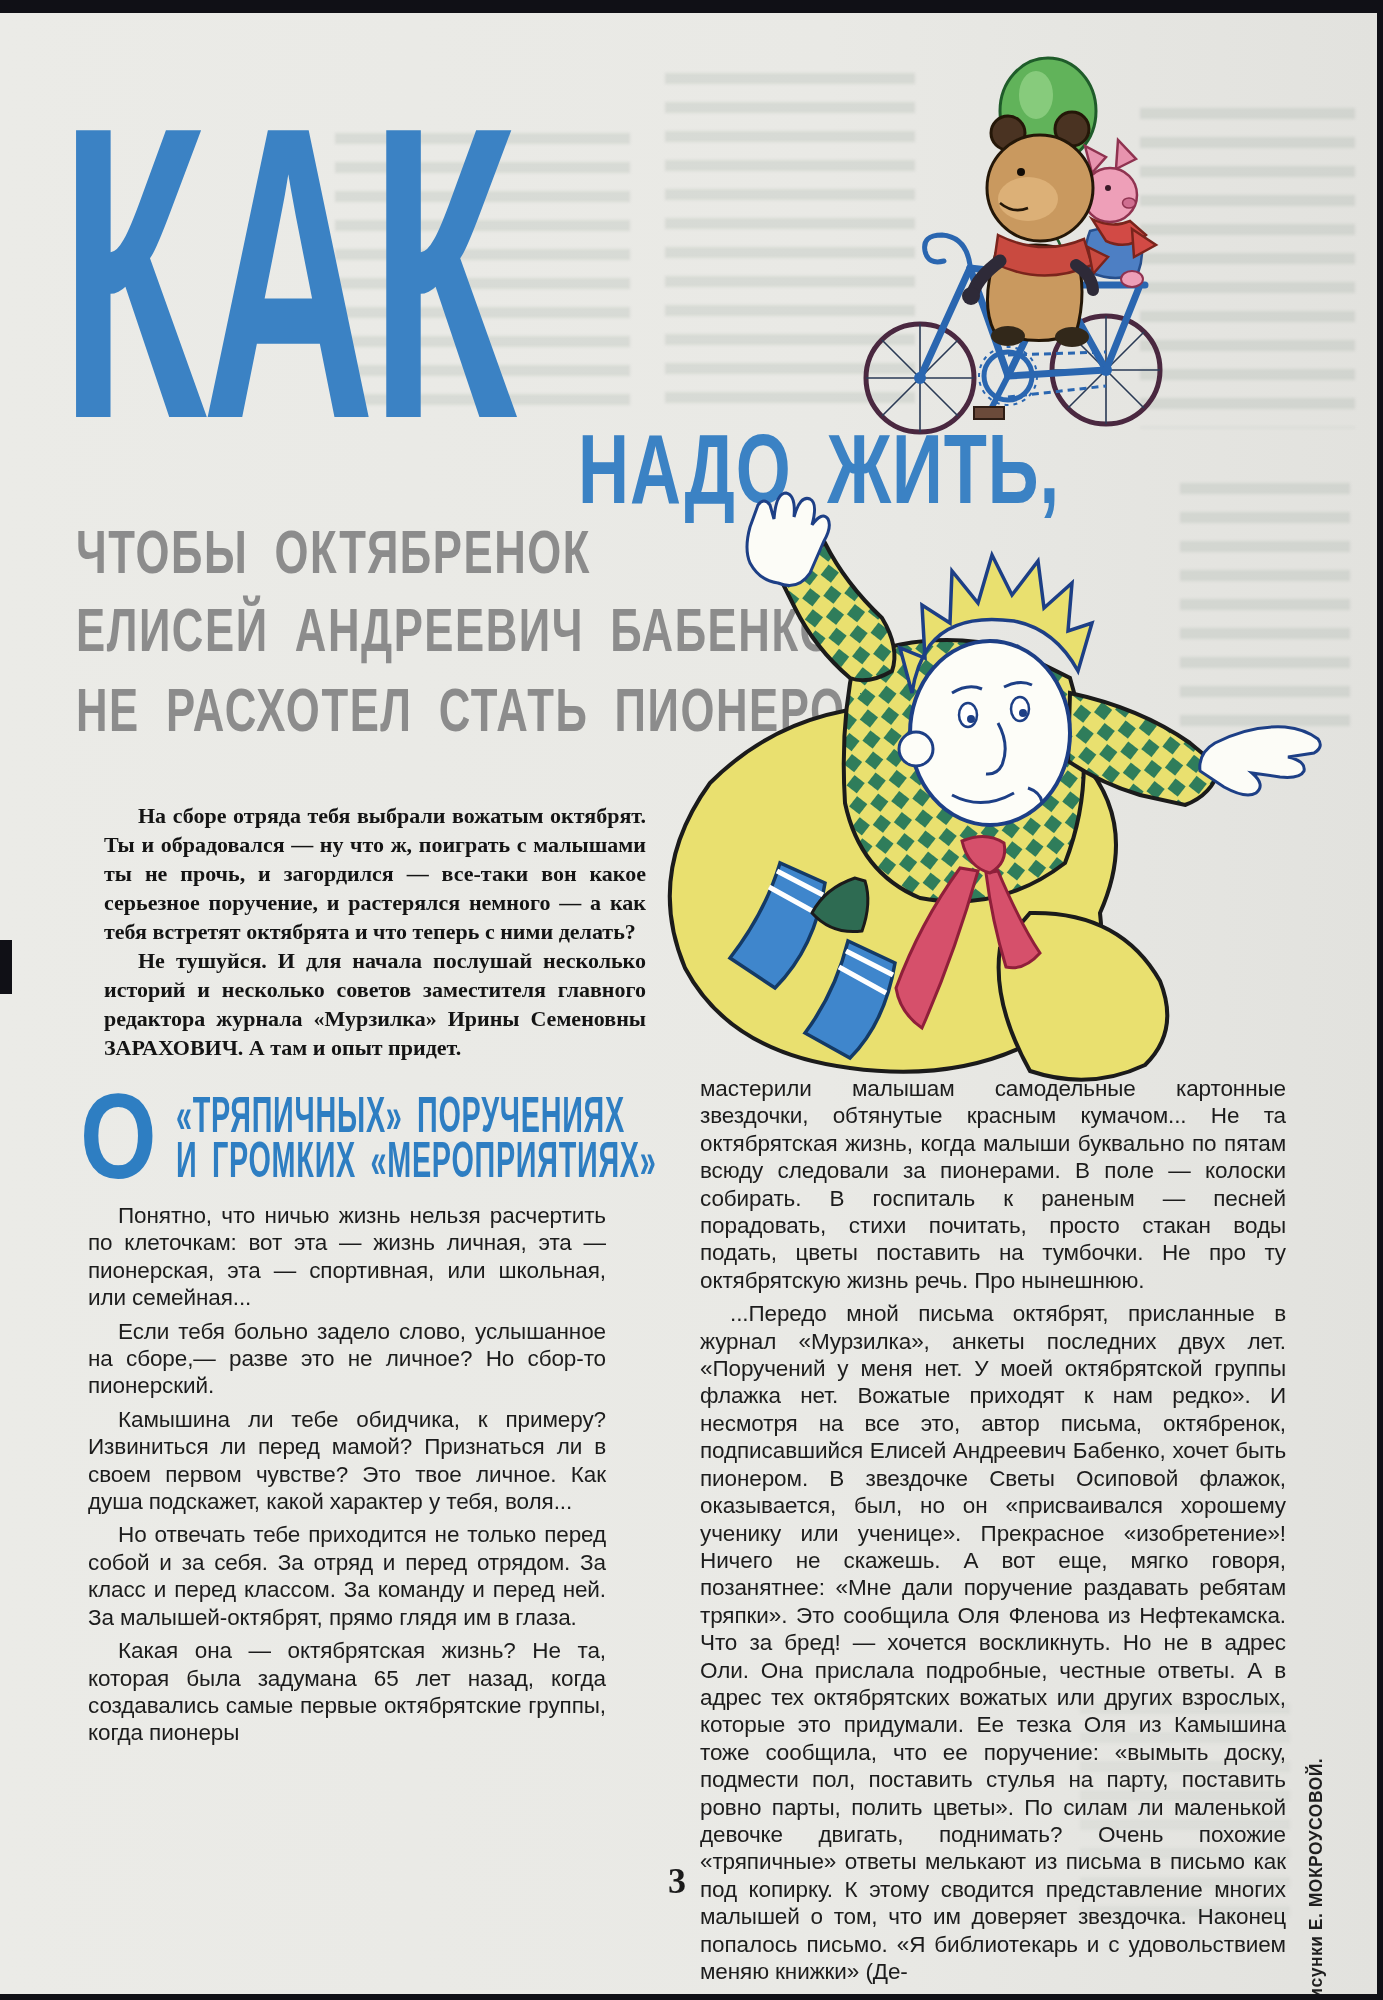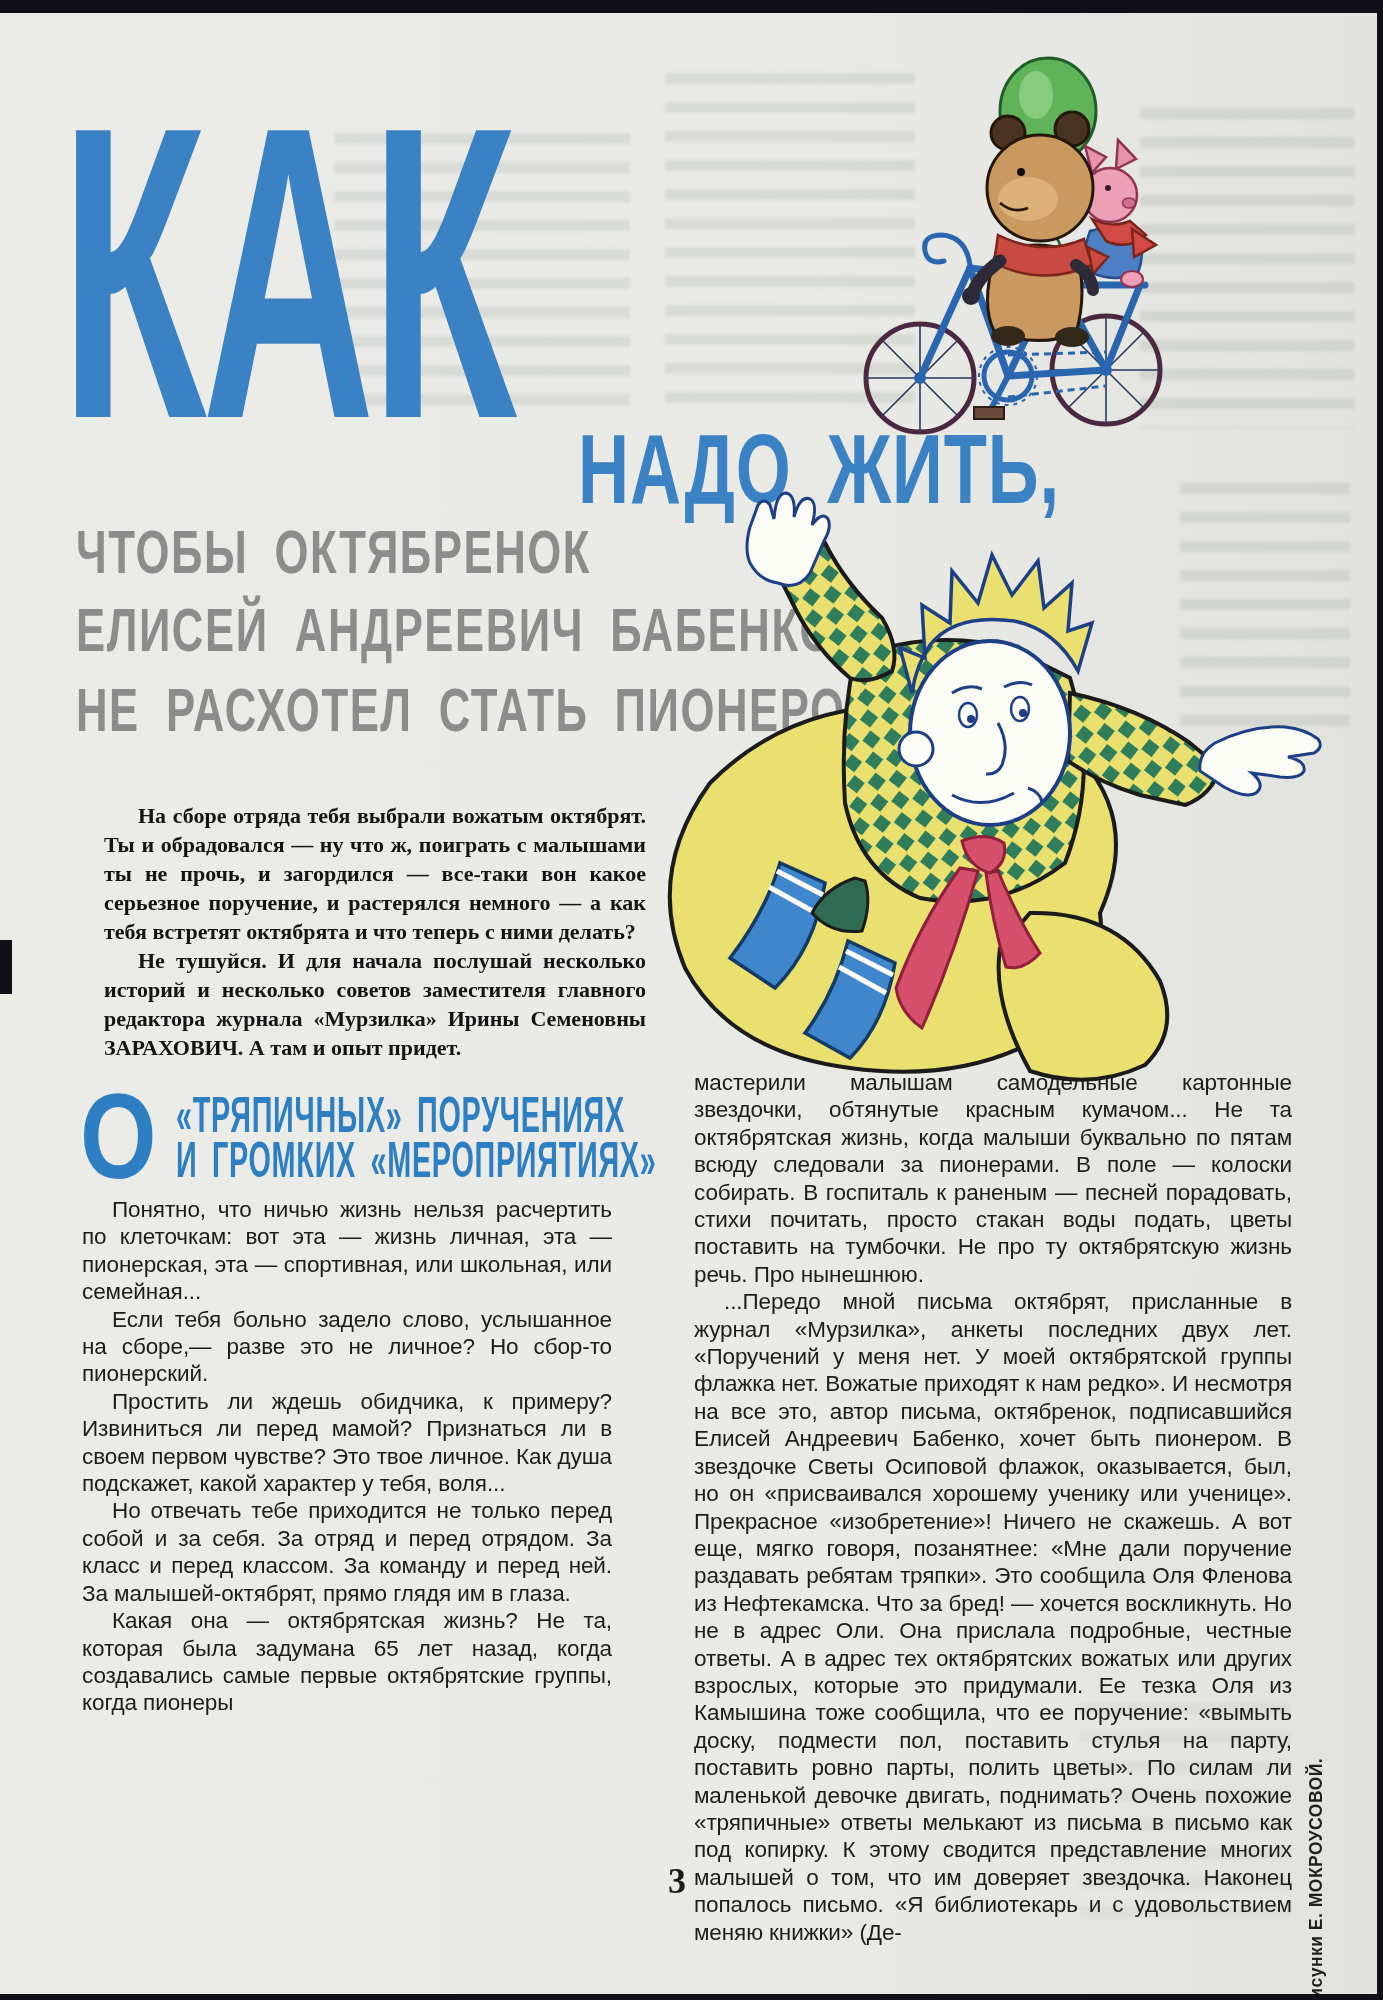--- a/index.html
+++ b/index.html
@@ -16,21 +16,21 @@
   .sub{font-weight:700;color:#8c8c8c;font-size:56px;line-height:1;white-space:nowrap;
        letter-spacing:2px;word-spacing:16px;transform:scale(.78,1.08);transform-origin:0 0;}
   .sec-initial{left:80px;top:1063px;font-weight:700;font-size:120px;line-height:1;color:#2e7ec2;
                transform:scale(.82,1);transform-origin:0 0;}
   .sec-line{font-weight:700;font-size:40px;line-height:1;color:#2e7ec2;white-space:nowrap;
             letter-spacing:1px;word-spacing:8px;transform:scale(.72,1.25);transform-origin:0 0;}
   .intro{left:84px;top:788px;width:542px;margin-left:20px;}
   .intro p{margin:0;font:700 22px/29px "Liberation Serif",serif;color:#141414;
            text-align:justify;text-indent:34px;}
   .col{color:#1c1c1c;}
-  .col p{margin:0;font:400 22.5px/27.4px "Liberation Sans",sans-serif;text-align:justify;
+  .col p{margin:6px;font:400 22.5px/27.4px "Liberation Sans",sans-serif;text-align:justify;
          text-indent:30px;letter-spacing:-0.1px;}
   .col p.noind{text-indent:0;}
   .col-left{left:82px;top:1183px;width:530px;}
   .col-right{left:694px;top:1056px;width:598px;}
   .credit{left:1306px;top:1538px;height:460px;font:700 17.5px "Liberation Sans",sans-serif;
           color:#1f1f1f;letter-spacing:.5px;writing-mode:vertical-rl;transform:rotate(180deg);}
   .pageno{left:668px;top:1850px;font:700 36px/1 "Liberation Serif",serif;color:#1b1b1b;}
   .bar{position:absolute;background:#101016;}
 </style>
 </head>
@@ -56,21 +56,21 @@
       <p>Не тушуйся. И для начала послушай несколько историй и несколько советов заместителя главного редактора журнала «Мурзилка» Ирины Семеновны ЗАРАХОВИЧ. А там и опыт придет.</p>
     </div>
 
     <div class="abs sec-initial">О</div>
     <div class="abs sec-line" style="left:176px;top:1076px;">«ТРЯПИЧНЫХ» ПОРУЧЕНИЯХ</div>
     <div class="abs sec-line" style="left:176px;top:1121px;">И ГРОМКИХ «МЕРОПРИЯТИЯХ»</div>
 
     <div class="abs col col-left">
       <p>Понятно, что ничью жизнь нельзя расчертить по клеточкам: вот эта — жизнь личная, эта — пионерская, эта — спортивная, или школьная, или семейная...</p>
       <p>Если тебя больно задело слово, услышанное на сборе,— разве это не личное? Но сбор-то пионерский.</p>
-      <p>Простить ли ждешь обидчика, к примеру? Извиниться ли перед мамой? Признаться ли в своем первом чувстве? Это твое личное. Как душа подскажет, какой характер у тебя, воля...</p>
+      <p>Камышина ли тебе обидчика, к примеру? Извиниться ли перед мамой? Признаться ли в своем первом чувстве? Это твое личное. Как душа подскажет, какой характер у тебя, воля...</p>
       <p>Но отвечать тебе приходится не только перед собой и за себя. За отряд и перед отрядом. За класс и перед классом. За команду и перед ней. За малышей-октябрят, прямо глядя им в глаза.</p>
       <p>Какая она — октябрятская жизнь? Не та, которая была задумана 65 лет назад, когда создавались самые первые октябрятские группы, когда пионеры</p>
     </div>
     <div class="abs col col-right">
       <p class="noind">мастерили малышам самодельные картонные звездочки, обтянутые красным кумачом... Не та октябрятская жизнь, когда малыши буквально по пятам всюду следовали за пионерами. В поле — колоски собирать. В госпиталь к раненым — песней порадовать, стихи почитать, просто стакан воды подать, цветы поставить на тумбочки. Не про ту октябрятскую жизнь речь. Про нынешнюю.</p>
       <p>...Передо мной письма октябрят, присланные в журнал «Мурзилка», анкеты последних двух лет. «Поручений у меня нет. У моей октябрятской группы флажка нет. Вожатые приходят к нам редко». И несмотря на все это, автор письма, октябренок, подписавшийся Елисей Андреевич Бабенко, хочет быть пионером. В звездочке Светы Осиповой флажок, оказывается, был, но он «присваивался хорошему ученику или ученице». Прекрасное «изобретение»! Ничего не скажешь. А вот еще, мягко говоря, позанятнее: «Мне дали поручение раздавать ребятам тряпки». Это сообщила Оля Фленова из Нефтекамска. Что за бред! — хочется воскликнуть. Но не в адрес Оли. Она прислала подробные, честные ответы. А в адрес тех октябрятских вожатых или других взрослых, которые это придумали. Ее тезка Оля из Камышина тоже сообщила, что ее поручение: «вымыть доску, подмести пол, поставить стулья на парту, поставить ровно парты, полить цветы». По силам ли маленькой девочке двигать, поднимать? Очень похожие «тряпичные» ответы мелькают из письма в письмо как под копирку. К этому сводится представление многих малышей о том, что им доверяет звездочка. Наконец попалось письмо. «Я библиотекарь и с удовольствием меняю книжки» (Де-</p>
     </div>
 
     <div class="abs" style="left:640px;top:10px;width:560px;height:420px;">
       <svg width="560" height="420" viewBox="0 0 560 420">

